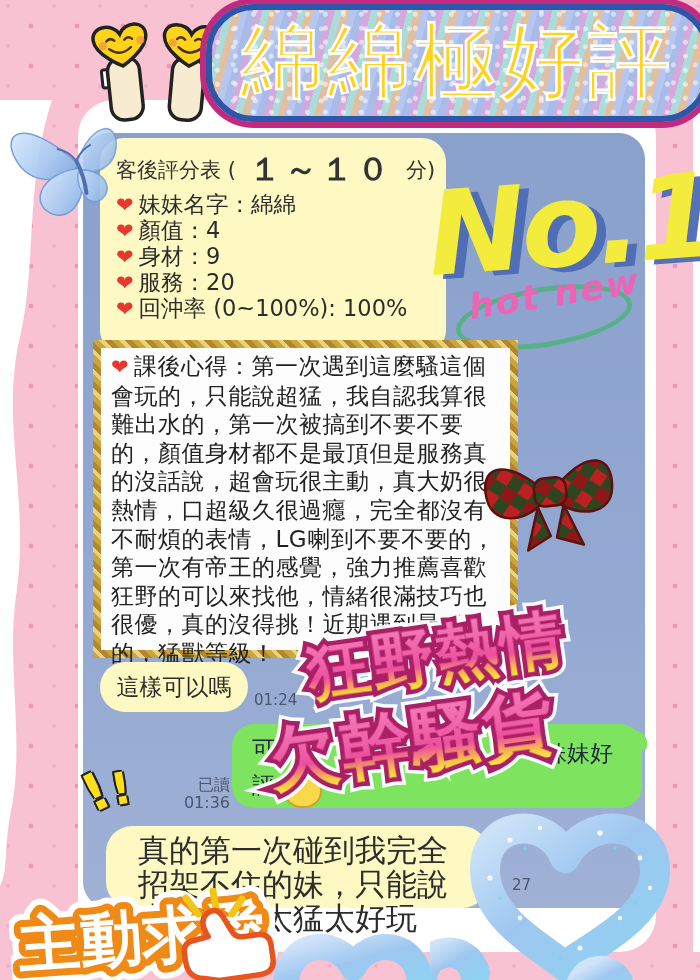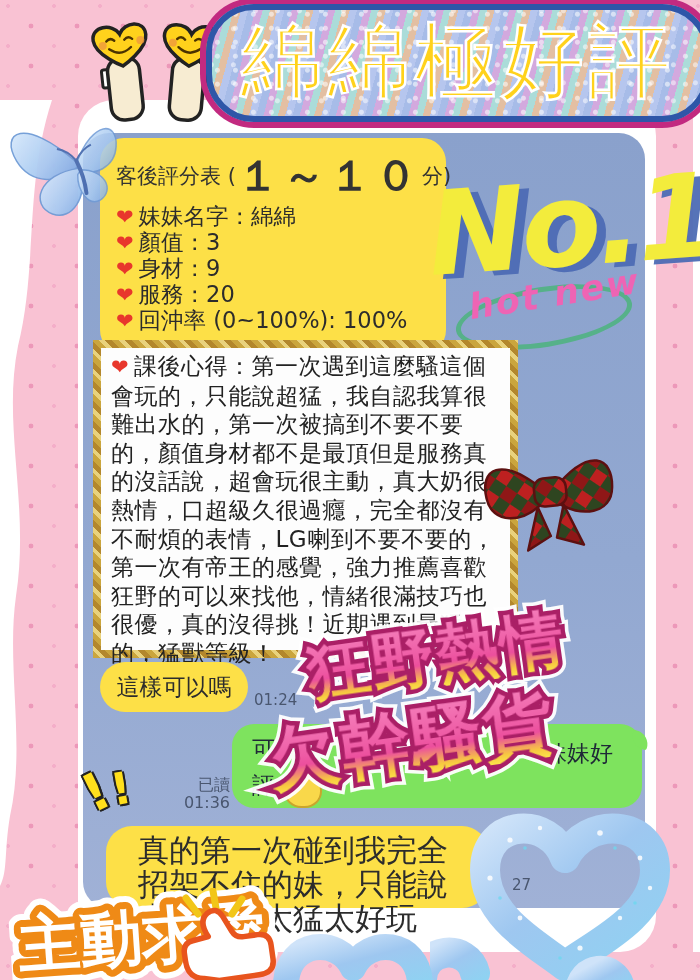--- a/index.html
+++ b/index.html
@@ -21,24 +21,24 @@
   .title-blob{position:absolute;left:206px;top:4px;width:492px;height:106px;border-radius:48px;
     border:6px solid #2e56a8;box-shadow:0 0 0 6px #c22a80;
     background:
       radial-gradient(circle at 30% 30%,rgba(255,255,255,.55) 0 2px,transparent 3px) 0 0/18px 14px,
       radial-gradient(circle at 70% 60%,rgba(255,255,255,.5) 0 2px,transparent 3px) 6px 8px/22px 18px,
       repeating-linear-gradient(105deg,#a7bce8 0 7px,#d3a9de 7px 14px,#abdcd9 14px 21px,#e3bfa2 21px 28px,#b6c6ee 28px 35px);
     display:flex;align-items:center;justify-content:center;}
   .title-text{font-size:82px;font-weight:normal;color:#ffd21c;letter-spacing:5px;
     -webkit-text-stroke:2.5px #ffffff;line-height:1;transform:translateY(-2px);}
   
-  .bubble{background:#fde047;border-radius:24px;color:#2c2c2c;}
+  .bubble{background:#fef9c3;border-radius:24px;color:#2c2c2c;}
   .rating-bubble{position:absolute;left:100px;top:138px;width:346px;height:216px;padding:10px 14px 8px 16px;box-sizing:border-box;}
   .rating-header{font-size:21px;color:#333;white-space:nowrap;display:flex;align-items:center;}
-  .score-range{font-size:42px;font-weight:bold;letter-spacing:4px;margin:0 1px;}
+  .score-range{font-size:32px;font-weight:bold;letter-spacing:4px;margin:0 13px;}
   .rating-row{font-size:22.5px;line-height:25px;white-space:nowrap;}
   .heart{color:#e8372c;font-size:21px;margin-right:5px;}
   
   .no1{position:absolute;left:428px;top:168px;width:260px;font-size:116px;line-height:1;
        font-weight:bold;font-style:italic;color:#f3ec3c;transform:rotate(-4deg);
        text-shadow:9px 5px 0 rgba(77,108,180,.95);letter-spacing:-4px;}
   .hotnew-oval{position:absolute;left:455px;top:287px;width:168px;height:50px;border:5px solid #56b189;
        border-radius:50%;transform:rotate(-9deg);}
   .hotnew-text{position:absolute;left:468px;top:274px;font-size:35px;font-weight:bold;font-style:italic;
        color:#ee64b4;transform:rotate(-9deg);letter-spacing:2px;}
@@ -106,21 +106,21 @@
   <div class="right-sliver"></div>
   <div class="blue-panel"></div>
 
   <div class="bubble rating-bubble">
     <div class="rating-header">
       <span>客後評分表 (</span>
         <span class="score-range">１～１０</span>
         <span>分)</span>
     </div>
     <div class="rating-row"><span class="heart">❤</span><span>妹妹名字：綿綿</span></div>
-    <div class="rating-row"><span class="heart">❤</span><span>顏值：3</span></div>
+    <div class="rating-row"><span class="heart">❤</span><span>顏值：4</span></div>
     <div class="rating-row"><span class="heart">❤</span><span>身材：9</span></div>
     <div class="rating-row"><span class="heart">❤</span><span>服務：20</span></div>
     <div class="rating-row"><span class="heart">❤</span><span>回沖率 (0~100%): 100%</span></div>
   </div>
 
   <div class="no1">No.1</div>
   <div class="hotnew-oval"></div>
   <div class="hotnew-text">hot new</div>
 
   <div class="review-box">

